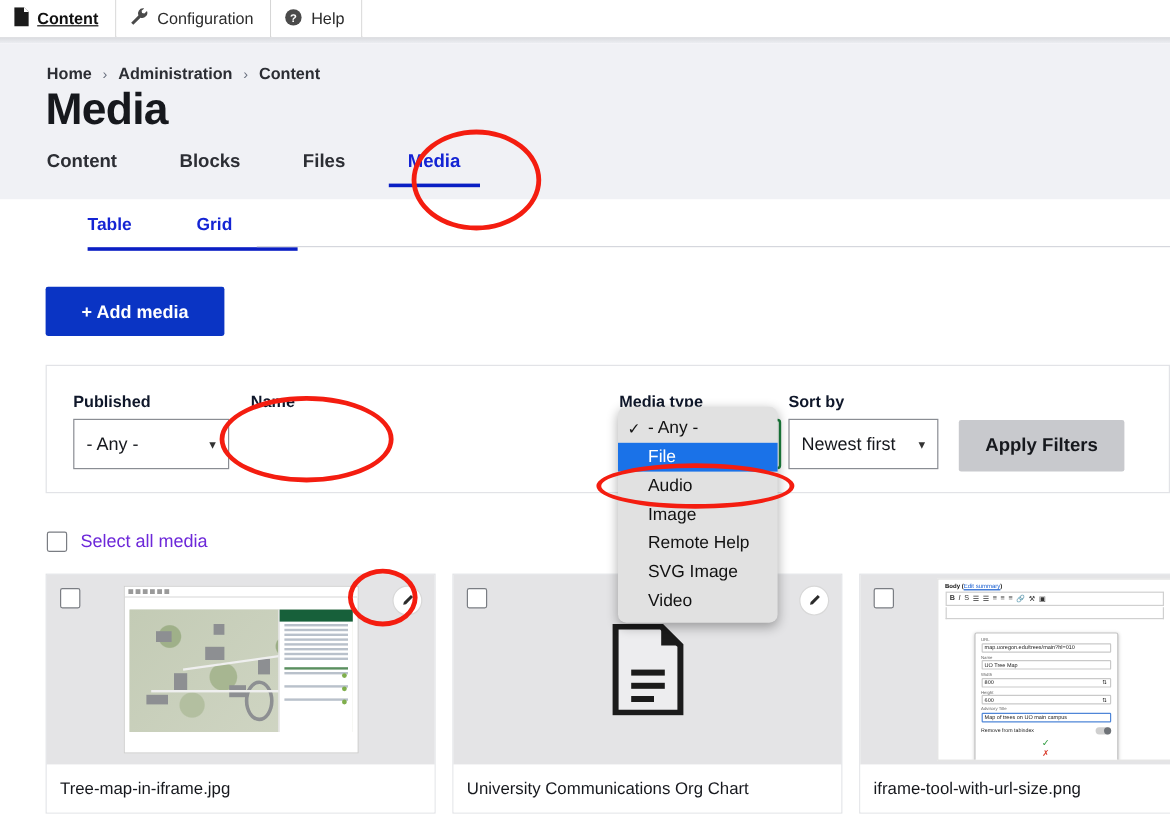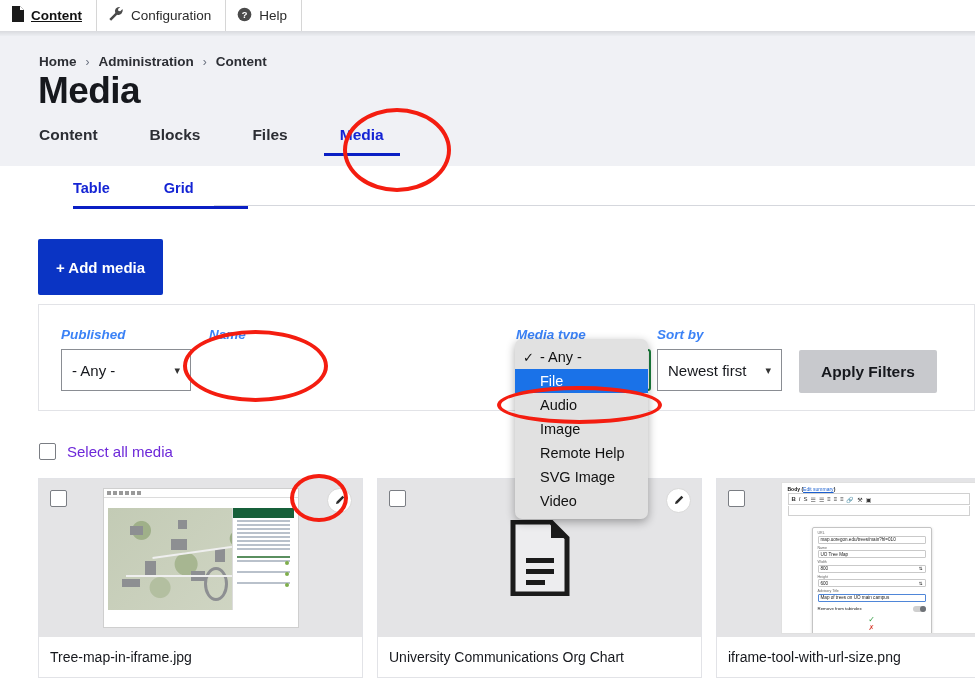--- a/index.html
+++ b/index.html
@@ -82,35 +82,35 @@
   .stab-rest {
     position: absolute; top: 205px; left: 214px; width: 761px;
     height: 1px; background: #d5d7dd;
   }
 
   
   .add-media {
     position: absolute; top: 239px; left: 38px;
     background: #0a34c4; color: #fff;
     font-size: 15px; font-weight: bold;
-    padding: 0 18px; height: 56px; line-height: 43px;
+    padding: 0 30px; height: 41px; line-height: 43px;
     border: none; border-radius: 2px; cursor: pointer;
     white-space: nowrap;
   }
 
   
   .filter-panel {
     position: absolute; top: 304px; left: 38px;
     width: 937px; height: 107px;
     background: #fff; border: 1px solid #e2e3e7;
   }
   .fgroup { position: absolute; }
   .flabel {
-    font-size: 13.5px; font-weight: bold; color: #3b82f6;
-    margin-bottom: 7px; display: block; white-space: nowrap; font-style: italic;
+    font-size: 13.5px; font-weight: bold; color: #0f172a;
+    margin-bottom: 7px; display: block; white-space: nowrap;
   }
   .fselect, .finput {
     background: #fff; border: 1px solid #8a8d93;
     height: 42px; font-size: 15px; color: #16181d;
     display: flex; align-items: center; padding: 0 10px;
     font-family: "Liberation Sans", sans-serif;
   }
   .fselect { justify-content: space-between; cursor: pointer; }
   .chev { font-size: 11px; color: #333; margin-left: 8px; }
   .finput { cursor: text; }

